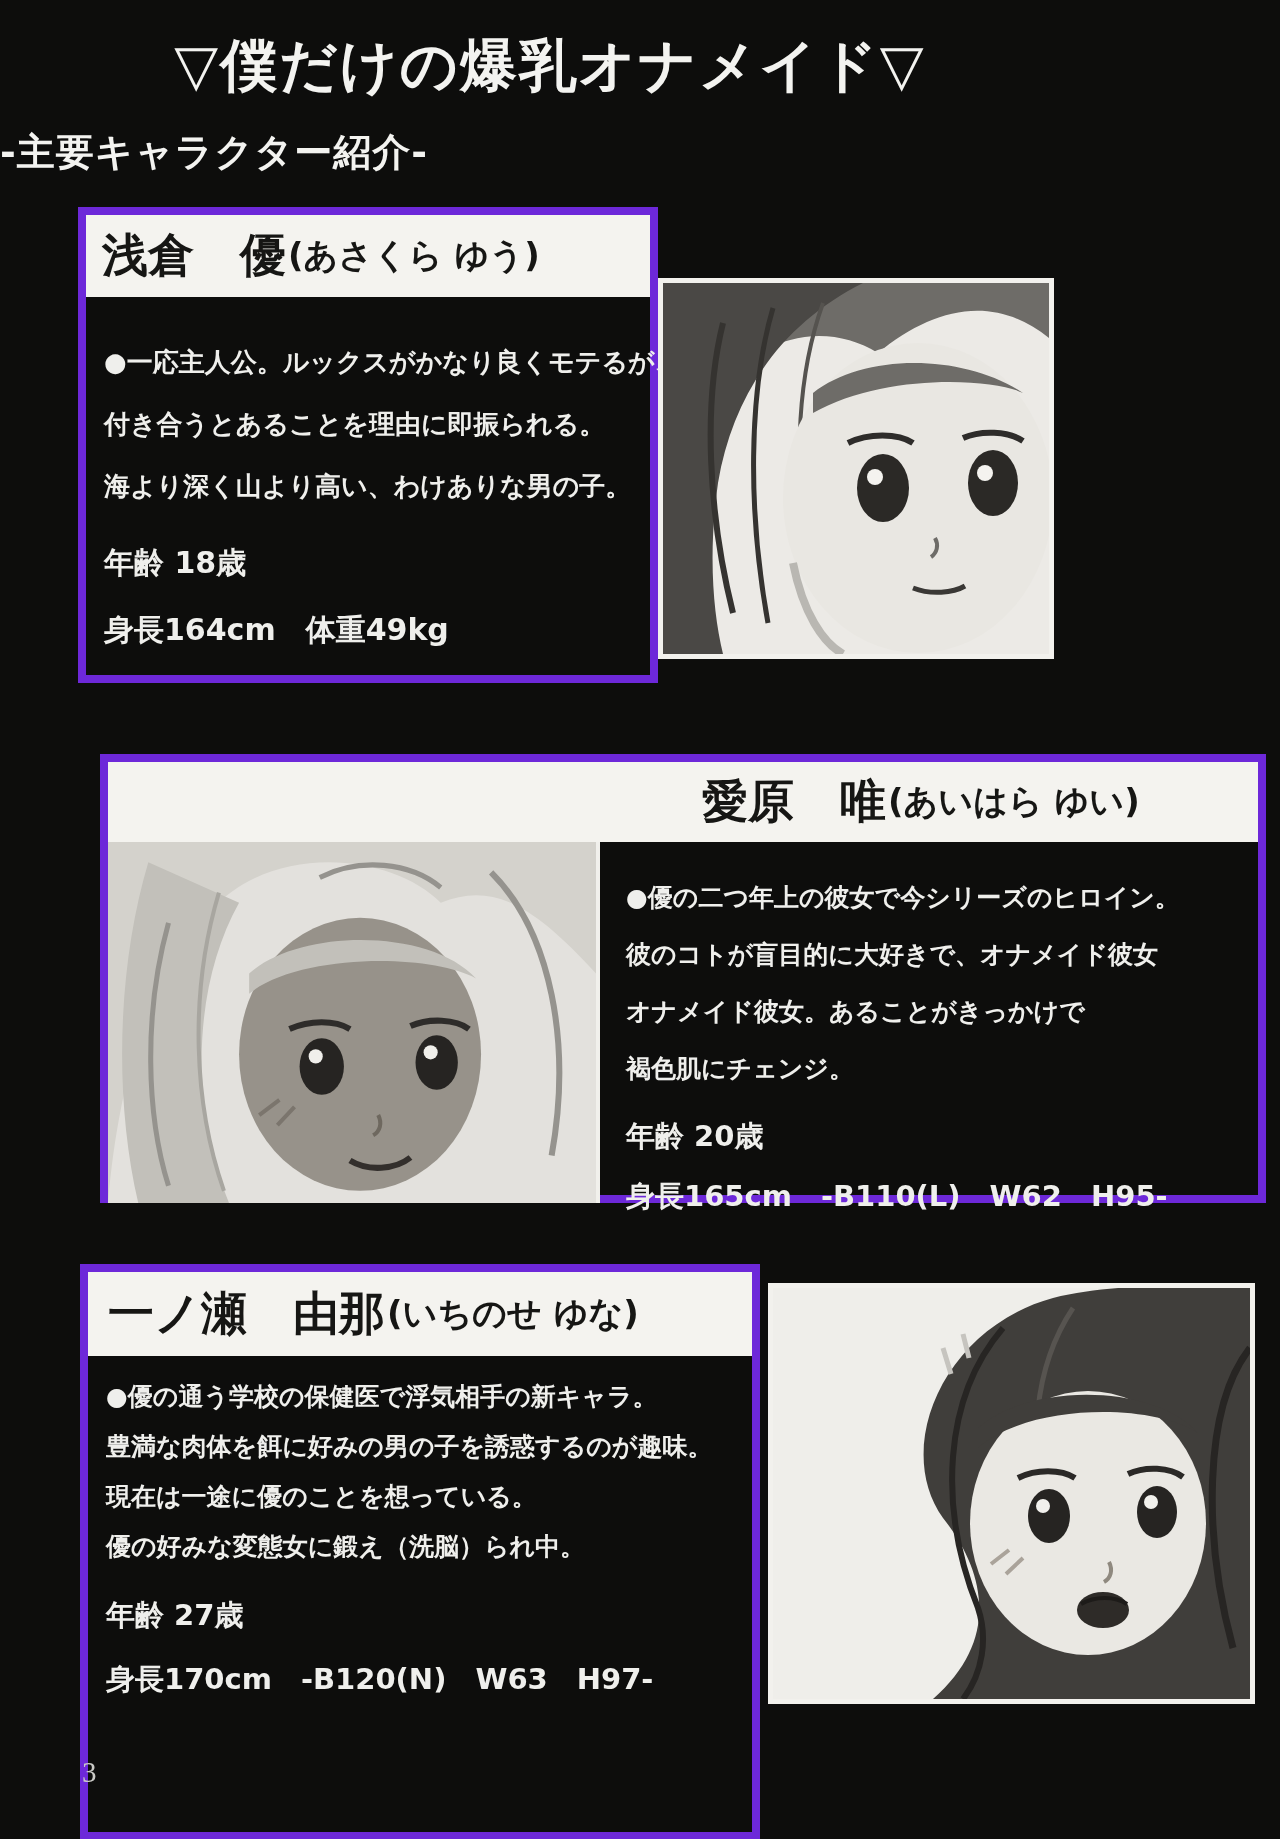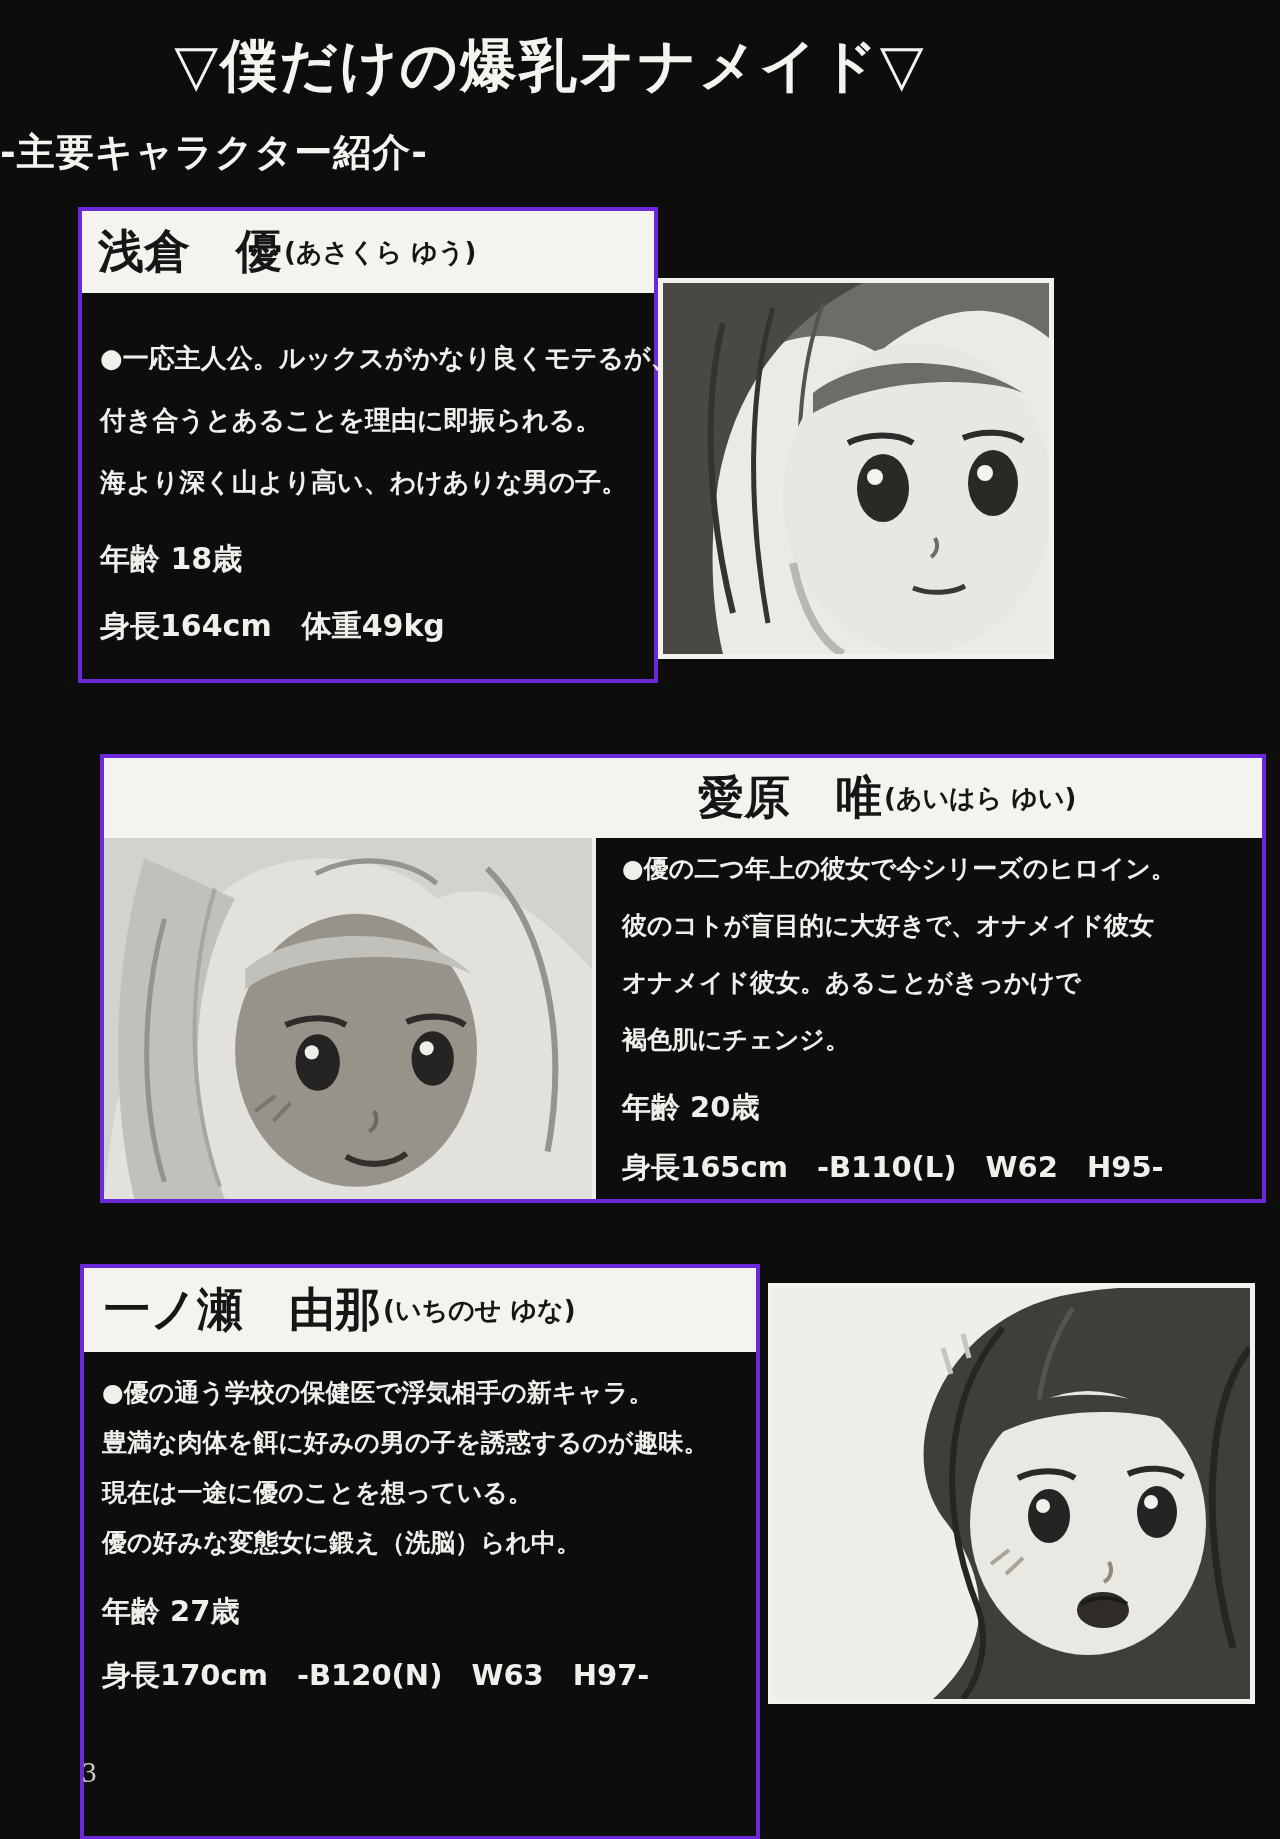--- a/index.html
+++ b/index.html
@@ -9,27 +9,27 @@
     font-family:"DejaVu Sans",sans-serif;
   }
   .page-title{
     position:absolute;top:28px;left:0;width:1100px;text-align:center;
     color:#f3f3f0;font-size:57px;font-weight:bold;letter-spacing:2px;
   }
   .page-subtitle{
     position:absolute;top:127px;left:0;width:1100px;text-align:left;
     color:#f3f3f0;font-size:38px;font-weight:bold;letter-spacing:1px;
   }
-  .panel{position:absolute;border:4px solid #6d28d9;box-sizing:border-box;background:#0d0d0c;}
+  .panel{position:absolute;border:8px solid #6d28d9;box-sizing:border-box;background:#0d0d0c;}
   .head-band{
     background:#f4f3ef;display:flex;align-items:center;box-sizing:border-box;
     color:#161614;white-space:nowrap;
   }
   .char-name{font-size:46px;font-weight:bold;color:#161614;}
-  .char-furigana{font-size:26px;font-weight:bold;color:#161614;margin-left:2px;}
+  .char-furigana{font-size:34px;font-weight:bold;color:#161614;margin-left:2px;}
   .desc-area{box-sizing:border-box;color:#efefec;font-weight:bold;}
   .desc-line{white-space:nowrap;}
   .stat-line{white-space:nowrap;}
   .portrait{
     position:absolute;border:5px solid #f2f1ed;box-sizing:border-box;background:#ecebe7;
   }
   .portrait svg{display:block;width:100%;height:100%;}
 
   
   .sec1{left:78px;top:207px;width:580px;height:476px;}
@@ -42,21 +42,21 @@
 
   
   .sec2{left:100px;top:754px;width:1166px;height:449px;}
   .sec2 .head-band{height:80px;padding-left:594px;}
   .sec2-body{display:flex;height:361px;}
   .sec2-portrait{
     width:492px;height:100%;box-sizing:border-box;border-right:4px solid #f1f0ec;
     background:#e8e6e2;flex:0 0 auto;
   }
   .sec2-portrait svg{display:block;width:100%;height:100%;}
-  .sec2 .desc-area{flex:1;padding:2px 0 0 26px;}
+  .sec2 .desc-area{flex:1;padding:27px 0 0 26px;}
   .sec2 .desc-line{font-size:25px;line-height:57px;}
   .sec2 .age-line{font-size:29px;margin-top:16px;}
   .sec2 .stat-line{font-size:29px;margin-top:20px;}
 
   
   .sec3{left:80px;top:1264px;width:680px;height:576px;}
   .sec3 .head-band{height:84px;padding-left:20px;}
   .sec3 .desc-area{padding:16px 0 0 18px;}
   .sec3 .desc-line{font-size:25px;line-height:50px;}
   .sec3 .age-line{font-size:29px;margin-top:28px;}

